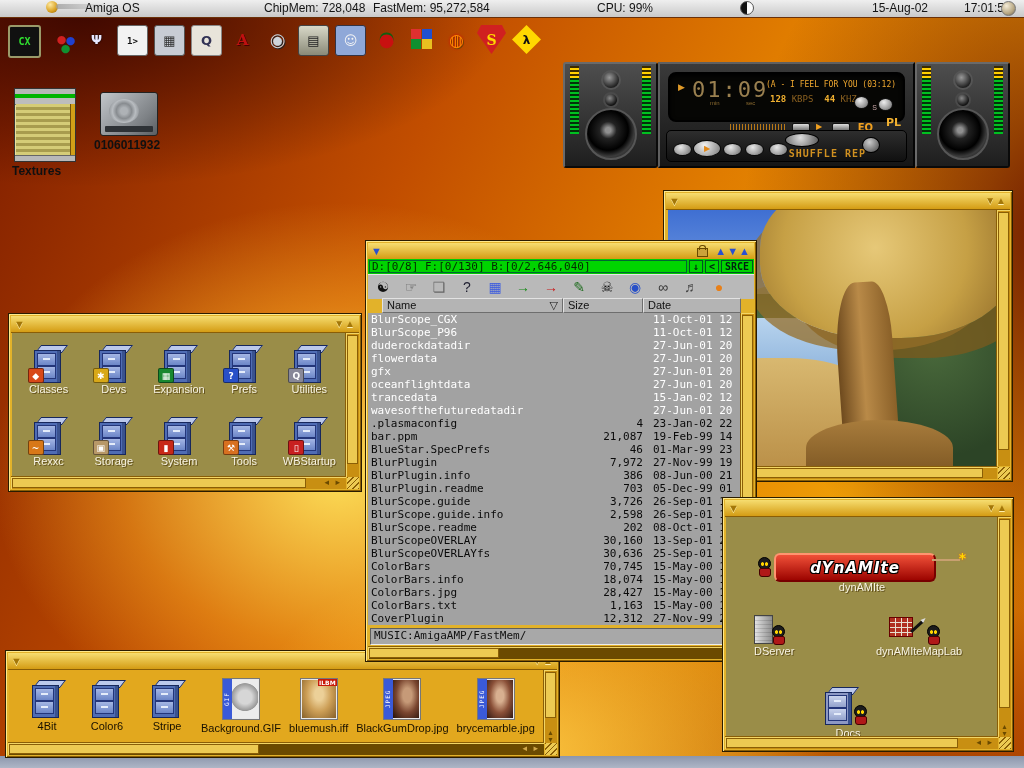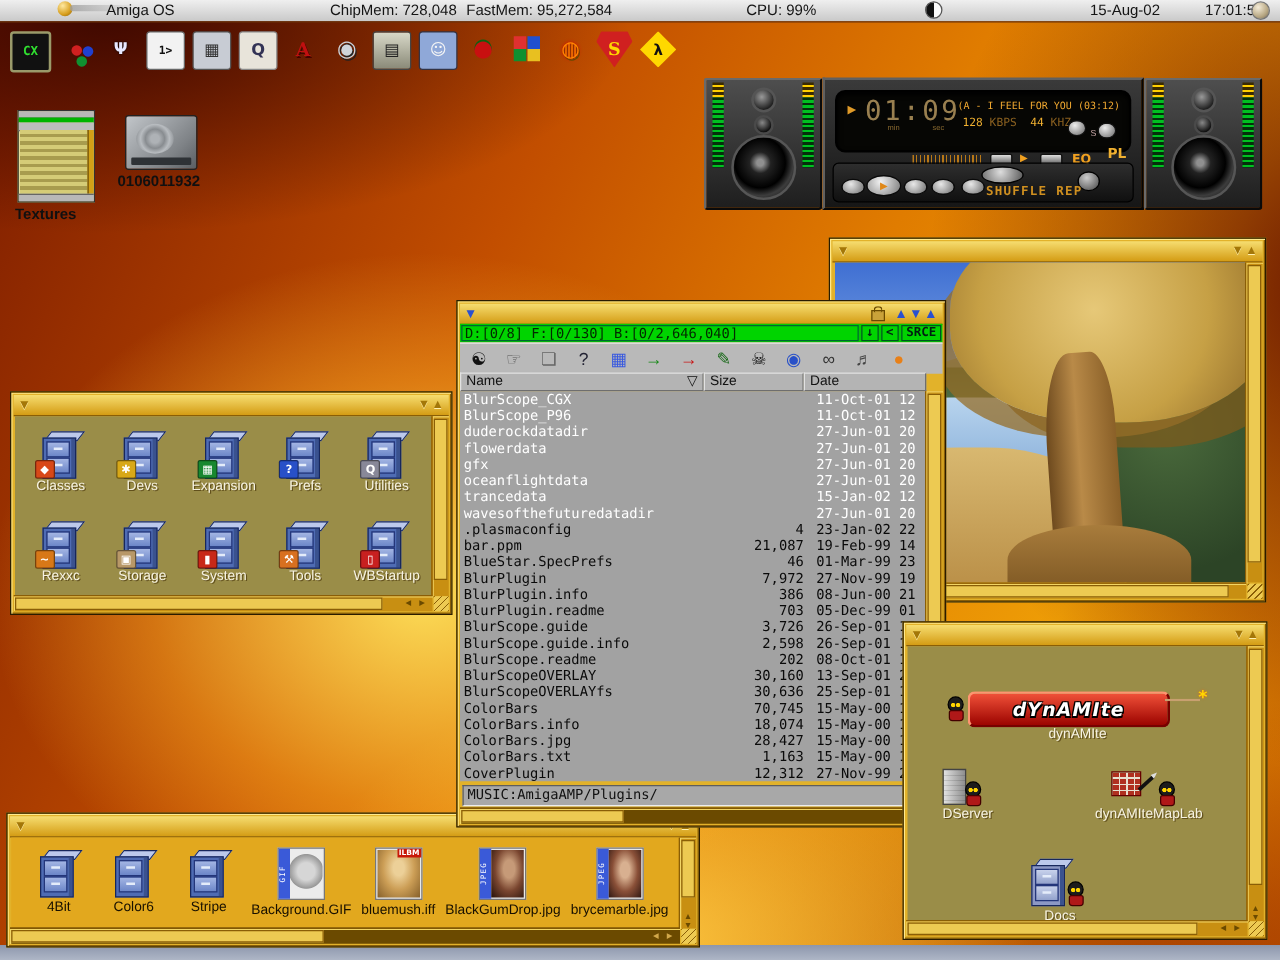--- a/index.html
+++ b/index.html
@@ -137,21 +137,21 @@
   .lockg::before{content:"";position:absolute;left:1px;top:-4px;width:5px;height:4px;border:1px solid #6a4a00;border-bottom:none;border-radius:3px 3px 0 0;}
   #music .statusbar{position:absolute;left:2px;top:18px;right:2px;height:15px;background:#0c0;display:flex;align-items:center;
     font:11px "DejaVu Sans Mono",monospace;color:#062;}
   #music .statusbar .stext{flex:1;background:#00d400;border:1px solid #063;color:#041;margin:1px;height:11px;line-height:11px;padding:0 2px;color:#032a00;}
   .gbtn{height:11px;margin:1px;border:1px solid #052;background:#00d400;color:#021;font:bold 10px "DejaVu Sans Mono",monospace;
     line-height:11px;padding:0 3px;}
   #music .toolbar{position:absolute;left:2px;top:33px;right:2px;height:24px;background:#b9b9b9;
     border-top:1px solid #e8e8e8;display:flex;align-items:center;padding-left:2px;gap:2px;}
   .tool{width:26px;height:20px;display:flex;align-items:center;justify-content:center;font-size:14px;background:#b9b9b9;}
   #music .cols{position:absolute;left:2px;top:57px;right:15px;height:15px;display:flex;
-    font-size:11px;color:#111;}
+    font-size:11px;color:#111;padding-left:14px;}
   #music .cols .c{background:#b4b4b4;border:1px solid;border-color:#e2e2e2 #6e6e6e #6e6e6e #e2e2e2;padding:0 4px;line-height:13px;}
   #music .c-name{flex:1;display:flex;justify-content:space-between;}
   #music .c-size{width:70px;} #music .c-date{width:88px;}
   #music .list{position:absolute;left:2px;top:72px;right:15px;height:312px;background:#a2a2a2;overflow:hidden;
     font:11px/13px "DejaVu Sans Mono",monospace;}
   .frow{display:flex;height:13px;white-space:pre;}
   .frow .fn{flex:1;padding-left:3px;overflow:hidden;}
   .frow .fs{width:72px;text-align:right;}
   .frow .fd{width:88px;padding-left:10px;}
   .frow.dir{color:#fff;} .frow.file{color:#0a0a0a;}
@@ -201,21 +201,21 @@
   .pdeck{width:257px;height:106px;background:linear-gradient(#3a3a3a,#161616);border:2px solid;border-color:#606060 #050505 #050505 #606060;
     position:relative;box-sizing:border-box;}
   .lcd{position:absolute;left:8px;top:8px;right:8px;height:46px;background:#060604;border-radius:8px;
     border:2px solid #000;box-shadow:inset 0 2px 4px #000;color:#e09a28;}
   .play-ind{position:absolute;left:8px;top:8px;font-size:9px;color:#e09a28;}
   .ptime{position:absolute;left:22px;top:3px;font:22px "DejaVu Sans Mono",monospace;color:#9a8050;letter-spacing:2px;}
   .plab{position:absolute;font-size:6px;color:#8a6a30;}
   .plab-min{left:40px;top:26px;} .plab-sec{left:76px;top:26px;}
   .ptrack{position:absolute;left:96px;top:6px;right:4px;font:8px "DejaVu Sans Mono",monospace;color:#f0a830;white-space:nowrap;overflow:hidden;}
   .pbits{position:absolute;left:100px;top:20px;font:9px "DejaVu Sans Mono",monospace;color:#8a6020;}
-  .pbits b{color:#f0b030;font-weight:normal;} .pbits i{font-style:normal;}
+  .pbits b{color:#f0b030;font-weight:bold;} .pbits i{font-style:normal;}
   .knob{position:absolute;width:13px;height:11px;border-radius:50%;background:radial-gradient(circle at 38% 30%, #eee, #666);border:1px solid #111;}
   .k1{right:34px;top:22px;} .k2{right:10px;top:24px;}
   .slab{position:absolute;right:26px;top:30px;font-size:7px;color:#caa;}
   .srow{position:absolute;left:10px;top:58px;right:8px;height:10px;}
   .ticks{position:absolute;left:60px;top:2px;width:56px;height:7px;
     background:repeating-linear-gradient(90deg,#b87818 0 1px,rgba(0,0,0,0) 1px 3px);}
   .sbtn{position:absolute;width:16px;height:8px;top:1px;background:linear-gradient(#ddd,#555);border:1px solid #111;border-radius:2px;}
   .sb1{left:122px;} .sb2{left:162px;}
   .smark{position:absolute;left:146px;top:0;font-size:8px;color:#f0a020;}
   .eqlab{position:absolute;right:32px;top:0;color:#f0a020;font:bold 10px "DejaVu Sans",sans-serif;}
@@ -603,21 +603,21 @@
         <div class="frow file"><span class="fn">BlurScope.guide.info</span><span class="fs">2,598</span><span class="fd">26-Sep-01 15</span></div>
         <div class="frow file"><span class="fn">BlurScope.readme</span><span class="fs">202</span><span class="fd">08-Oct-01 14</span></div>
         <div class="frow file"><span class="fn">BlurScopeOVERLAY</span><span class="fs">30,160</span><span class="fd">13-Sep-01 20</span></div>
         <div class="frow file"><span class="fn">BlurScopeOVERLAYfs</span><span class="fs">30,636</span><span class="fd">25-Sep-01 15</span></div>
         <div class="frow file"><span class="fn">ColorBars</span><span class="fs">70,745</span><span class="fd">15-May-00 17</span></div>
         <div class="frow file"><span class="fn">ColorBars.info</span><span class="fs">18,074</span><span class="fd">15-May-00 17</span></div>
         <div class="frow file"><span class="fn">ColorBars.jpg</span><span class="fs">28,427</span><span class="fd">15-May-00 17</span></div>
         <div class="frow file"><span class="fn">ColorBars.txt</span><span class="fs">1,163</span><span class="fd">15-May-00 17</span></div>
         <div class="frow file"><span class="fn">CoverPlugin</span><span class="fs">12,312</span><span class="fd">27-Nov-99 20</span></div>
       </div>
-    <div class="pathbar">MUSIC:AmigaAMP/Plugins/</div>
+    <div class="pathbar">MUSIC:AmigaAMP/FastMem/</div>
     <div class="pArrows">▲<br>▼</div>
     <div class="vsb" style="top:72px;height:312px">
         <div class="vthumb" style="height:96%"></div>
       </div>
     <div class="hsb" style="bottom:2px;right:30px;background:#6b4a00">
         <div class="hthumb" style="left:1px;width:128px"></div>
       </div>
     <span class="harrows" style="right:16px;color:#d2a84a">◂ ▸</span>
     <div class="grip"></div>
   </div>

